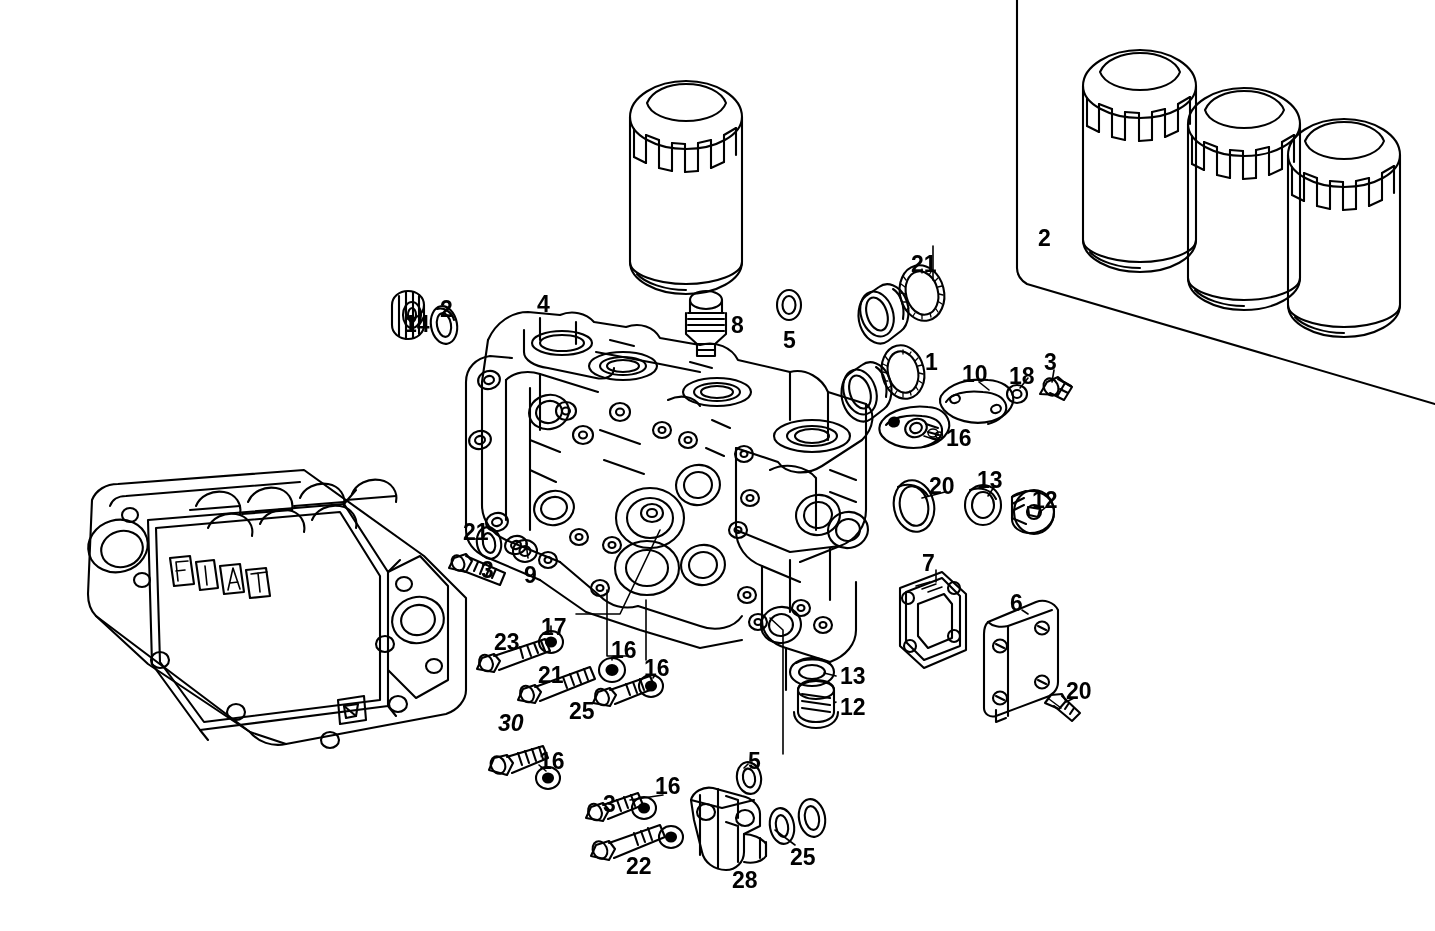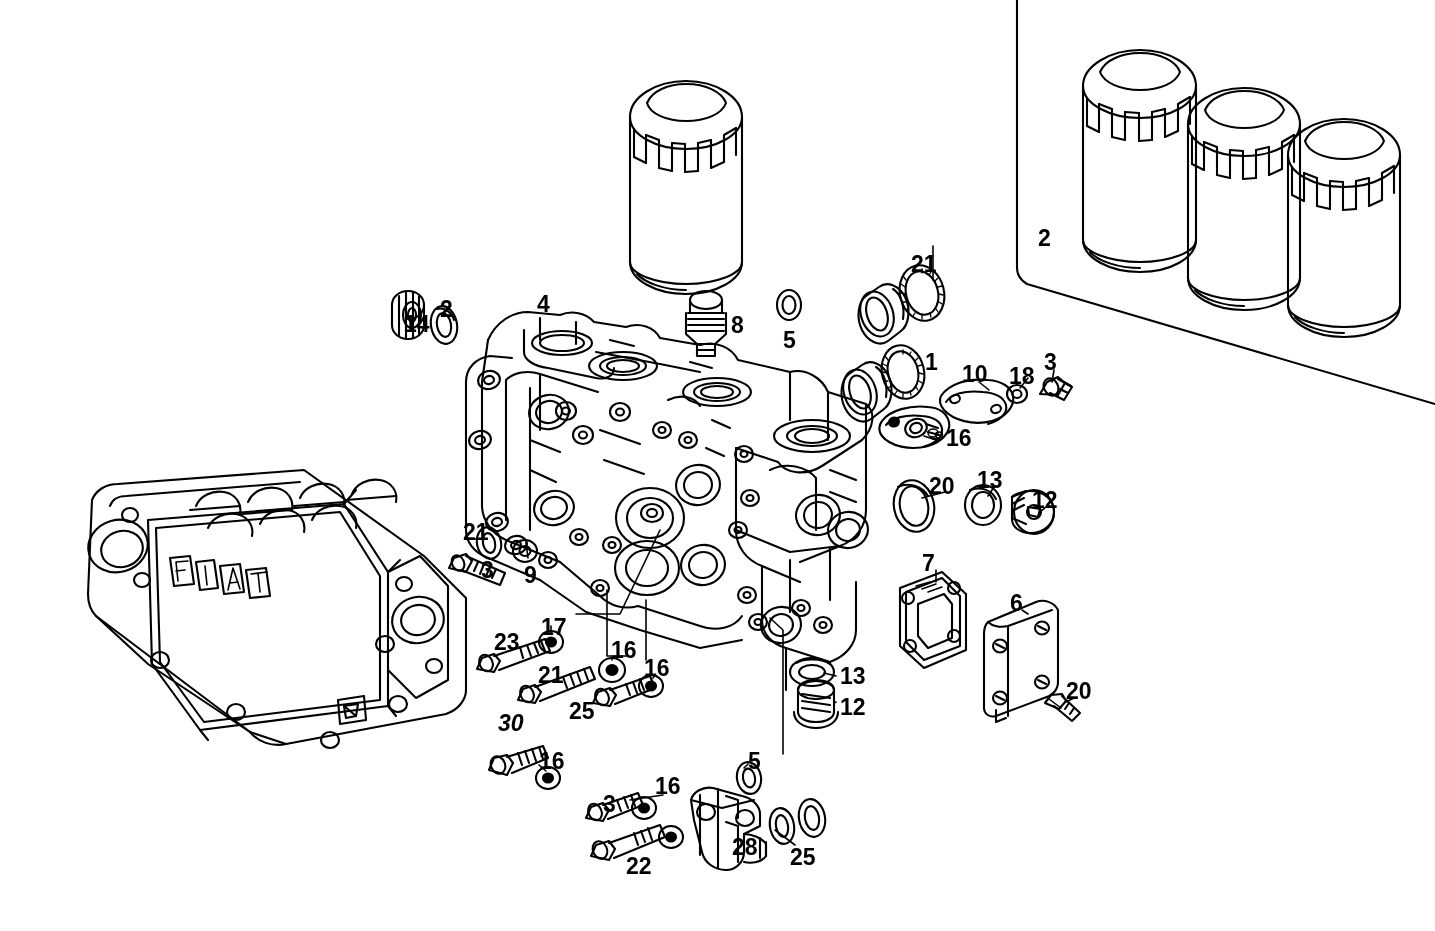--- a/index.html
+++ b/index.html
@@ -620,16 +620,16 @@
 <div class="lbl" style="left:611px;top:639px;">16</div>
 <div class="lbl" style="left:644px;top:657px;">16</div>
 <div class="lbl" style="left:539px;top:750px;">16</div>
 <div class="lbl" style="left:498px;top:712px;font-style:italic;">30</div>
 <div class="lbl" style="left:840px;top:665px;">13</div>
 <div class="lbl" style="left:840px;top:696px;">12</div>
 <div class="lbl" style="left:748px;top:750px;">5</div>
 <div class="lbl" style="left:655px;top:775px;">16</div>
 <div class="lbl" style="left:603px;top:793px;">3</div>
 <div class="lbl" style="left:626px;top:838px;margin-top:17px;">22</div>
-<div class="lbl" style="left:732px;top:836px;text-align:center;">28</div>
+<div class="lbl" style="left:732px;top:869px;text-align:center;">28</div>
 <div class="lbl" style="left:790px;top:846px;">25</div>
 
 </div>
 
 </body></html>

